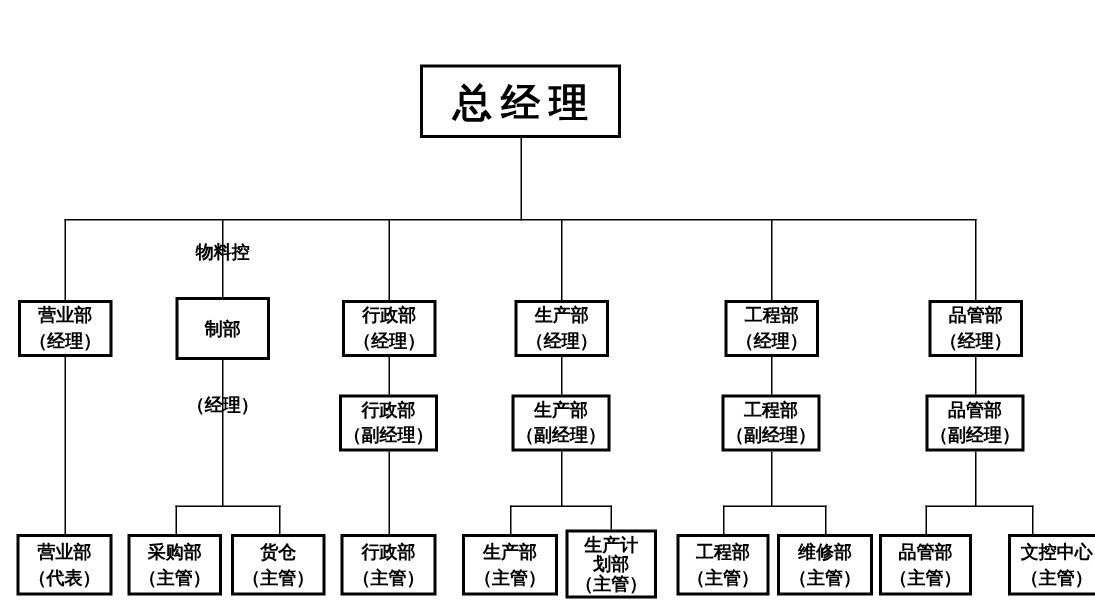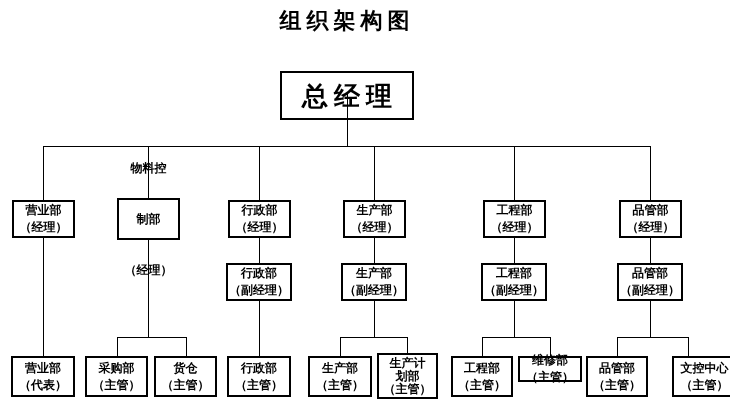--- a/index.html
+++ b/index.html
@@ -20,22 +20,21 @@
   }
   .box .line{font-size:12px;line-height:17px;white-space:nowrap;letter-spacing:0px;}
   .box.three .line{font-size:12px;line-height:13px;}
   .box.root .line{font-size:26px;line-height:30px;letter-spacing:6px;text-indent:6px;}
   .seg{position:absolute;background:#000;}
 </style>
 </head>
 <body>
 
 <div class="stage">
-  <div class="chart-title">组织架构图</div>
-<div class="box root" style="left: 280px; top: 43px; width: 134px; height: 49px; margin-top: 28px;">
+<div class="box root" style="left: 280px; top: 43px; width: 134px; height: 49px;">
       <div class="line">总经理</div>
     </div>
     <div class="box" style="left: 12px; top: 200px; width: 63px; height: 38px;">
       <div class="line">营业部</div>
       <div class="line">（经理）</div>
     </div>
     <div class="box three" style="left: 117px; top: 198px; width: 63px; height: 42px; gap: 38px;">
       <div class="line">物料控</div>
       <div class="line">制部</div>
       <div class="line">（经理）</div>
@@ -94,21 +93,21 @@
     </div>
     <div class="box three" style="left: 377px; top: 353px; width: 61px; height: 46px;">
       <div class="line">生产计</div>
       <div class="line">划部</div>
       <div class="line">（主管）</div>
     </div>
     <div class="box" style="left: 451px; top: 356px; width: 62px; height: 41px;">
       <div class="line">工程部</div>
       <div class="line">（主管）</div>
     </div>
-    <div class="box" style="left: 518px; top: 356px; width: 64px; height: 26px;">
+    <div class="box" style="left: 518px; top: 356px; width: 64px; height: 41px;">
       <div class="line">维修部</div>
       <div class="line">（主管）</div>
     </div>
     <div class="box" style="left: 586px; top: 356px; width: 62px; height: 41px;">
       <div class="line">品管部</div>
       <div class="line">（主管）</div>
     </div>
     <div class="box" style="left: 672px; top: 356px; width: 65px; height: 41px;">
       <div class="line">文控中心</div>
       <div class="line">（主管）</div>

